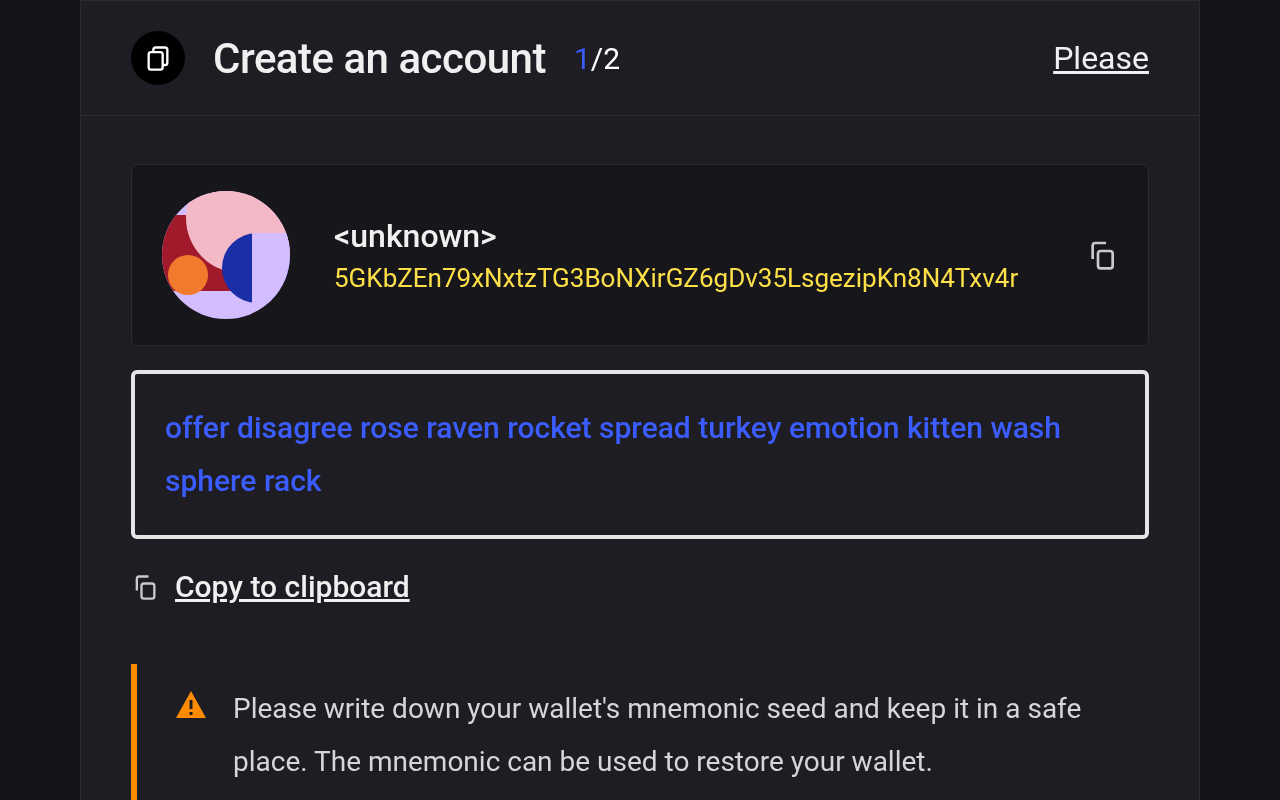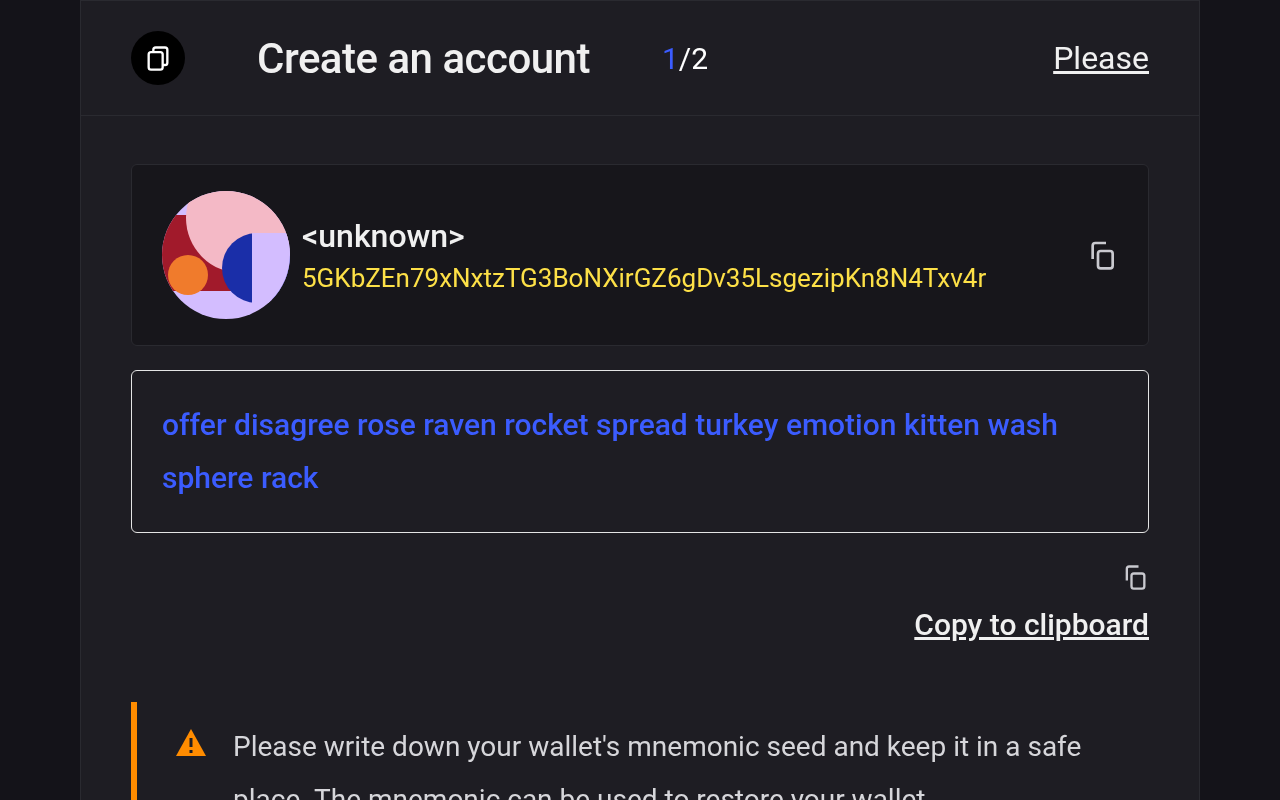--- a/index.html
+++ b/index.html
@@ -19,21 +19,20 @@
     border-left: 1px solid #2a2a30;
     border-right: 1px solid #2a2a30;
     background: #1e1d23;
   }
   .header {
     display: flex;
     align-items: center;
     padding: 30px 50px;
     border-bottom: 1px solid #2a2a30;
     border-top: 1px solid #2a2a30;
-    gap: 44px;
   }
   .header-icon {
     width: 54px;
     height: 54px;
     border-radius: 50%;
     background: #000;
     display: flex;
     align-items: center;
     justify-content: center;
     margin-right: 28px;
@@ -58,21 +57,21 @@
     cursor: pointer;
   }
   .content { padding: 48px 50px 0 50px; }
   .account-card {
     background: #17161b;
     border: 1px solid #2a2a30;
     border-radius: 6px;
     padding: 26px 30px;
     display: flex;
     align-items: center;
-    gap: 12px;
+    gap: 44px;
   }
   .avatar {
     width: 128px;
     height: 128px;
     border-radius: 50%;
     background: #d3bdff;
     position: relative;
     overflow: hidden;
     flex-shrink: 0;
   }
@@ -131,35 +130,34 @@
   }
   .seed-label {
     margin-top: 42px;
     font-size: 22px;
     letter-spacing: 1px;
     color: #9a99a1;
     font-weight: 500;
   }
   .seed-box {
     margin-top: 24px;
-    border: 1px solid #e5e5e5;
+    border: 4px solid #e5e5e5;
     border-radius: 6px;
     padding: 28px 30px;
     font-size: 30px;
     line-height: 1.75;
     color: #3b5cff;
     font-weight: 500;
   }
   .copy-row {
     margin-top: 30px;
     display: flex;
-    align-items: flex-end;
+    align-items: center;
     gap: 16px;
     cursor: pointer;
-    flex-direction: column;
   }
   .copy-row .icon { color: #c9c9cf; width: 28px; height: 28px; }
   .copy-text {
     font-size: 30px;
     text-decoration: underline;
     color: #f0f0f0;
     font-weight: 500;
   }
   .warning {
     margin-top: 60px;

